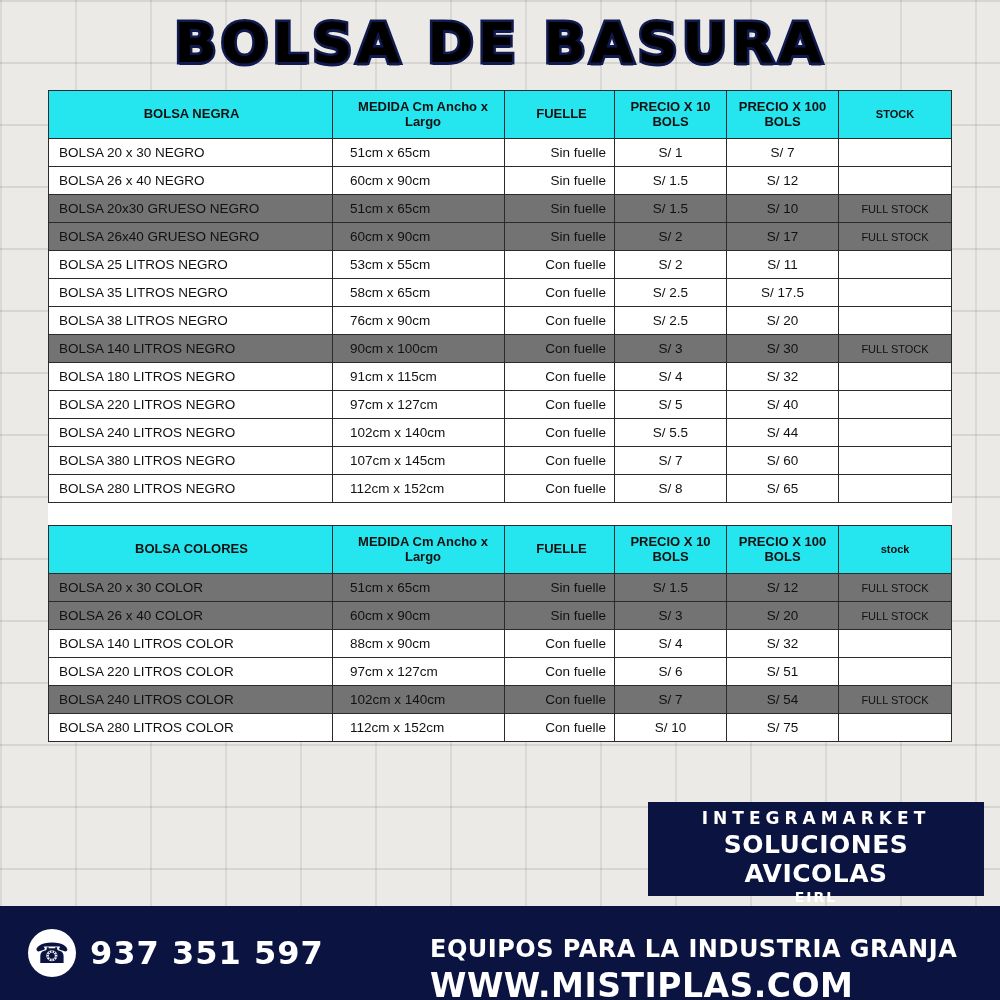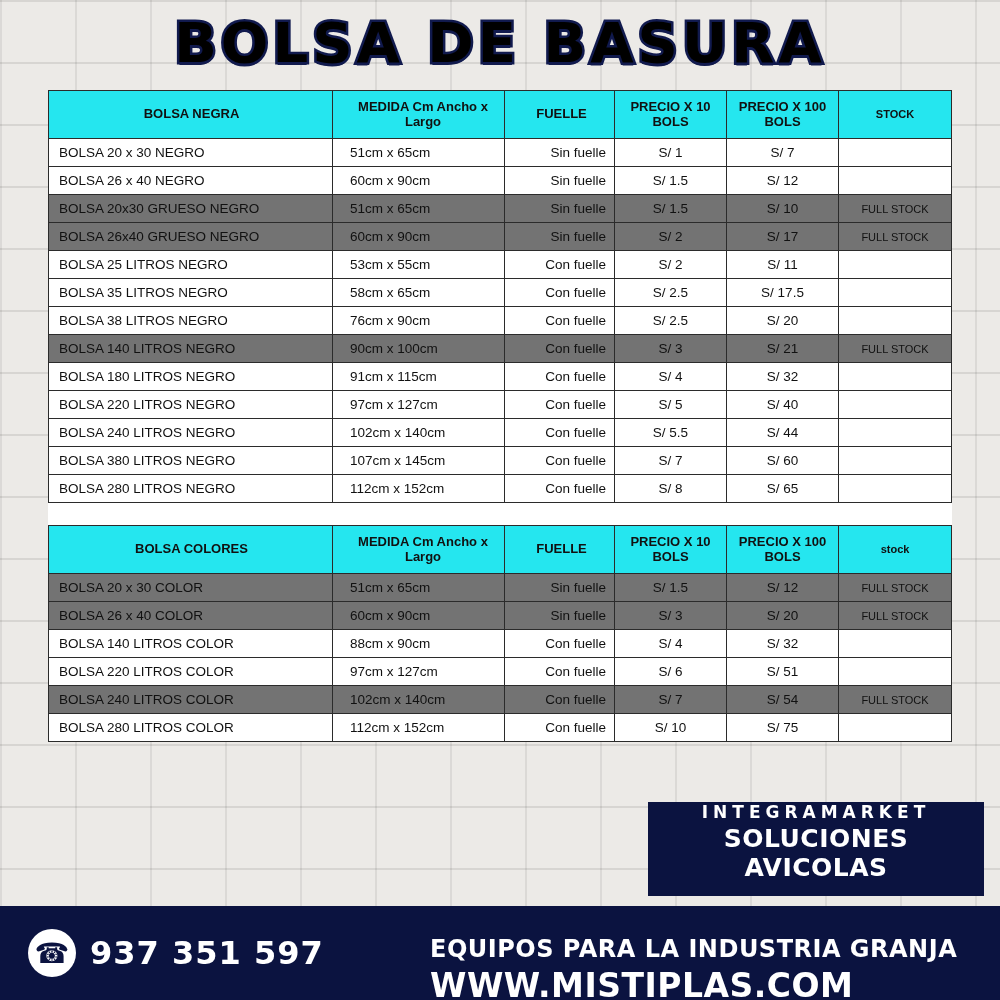--- a/index.html
+++ b/index.html
@@ -81,20 +81,21 @@
   tr.hl td { background:#737373; font-weight:normal; }
 
   
   .logo {
     position:absolute;
     left:648px; top:802px;
     width:336px; height:94px;
     background:#0b1340;
     color:#fff;
     text-align:center;
+    padding-top:6px;
   }
   .logo .l1 {
     font-family:"DejaVu Sans", sans-serif;
     font-size:17px; letter-spacing:5px; font-weight:bold;
   }
   .logo .l2 {
     font-family:"DejaVu Sans", sans-serif;
     font-size:25px; font-weight:bold; letter-spacing:0.5px; margin-top:2px;
   }
   .logo .l3 {
@@ -205,21 +206,21 @@
           <td class="col-fue">Con fuelle</td>
           <td class="col-p10">S/ 2.5</td>
           <td class="col-p100">S/ 20</td>
           <td class="col-stock"></td>
         </tr>
         <tr class="hl">
           <td class="col-name">BOLSA 140 LITROS  NEGRO</td>
           <td class="col-med">90cm x 100cm</td>
           <td class="col-fue">Con fuelle</td>
           <td class="col-p10">S/ 3</td>
-          <td class="col-p100">S/ 21</td>
+          <td class="col-p100">S/ 30</td>
           <td class="col-stock">FULL STOCK</td>
         </tr>
         <tr>
           <td class="col-name">BOLSA 180 LITROS  NEGRO</td>
           <td class="col-med">91cm x 115cm</td>
           <td class="col-fue">Con fuelle</td>
           <td class="col-p10">S/ 4</td>
           <td class="col-p100">S/ 32</td>
           <td class="col-stock"></td>
         </tr>
@@ -318,20 +319,21 @@
           <td class="col-p100">S/ 75</td>
           <td class="col-stock"></td>
         </tr>
       </tbody>
   </table>
 </div>
 
 <div class="logo">
   <div class="l1">INTEGRAMARKET</div>
   <div class="l2">SOLUCIONES AVICOLAS</div>
+  <div class="l3">EIRL</div>
 </div>
 
 <div class="footer">
   <div class="phone-wrap">
     <div class="phone-icon">☎</div>
     <div class="phone-num">937 351 597</div>
   </div>
   <div class="right">
     <div class="fl1">EQUIPOS PARA LA INDUSTRIA GRANJA</div>
     <div class="fl2">WWW.MISTIPLAS.COM</div>

